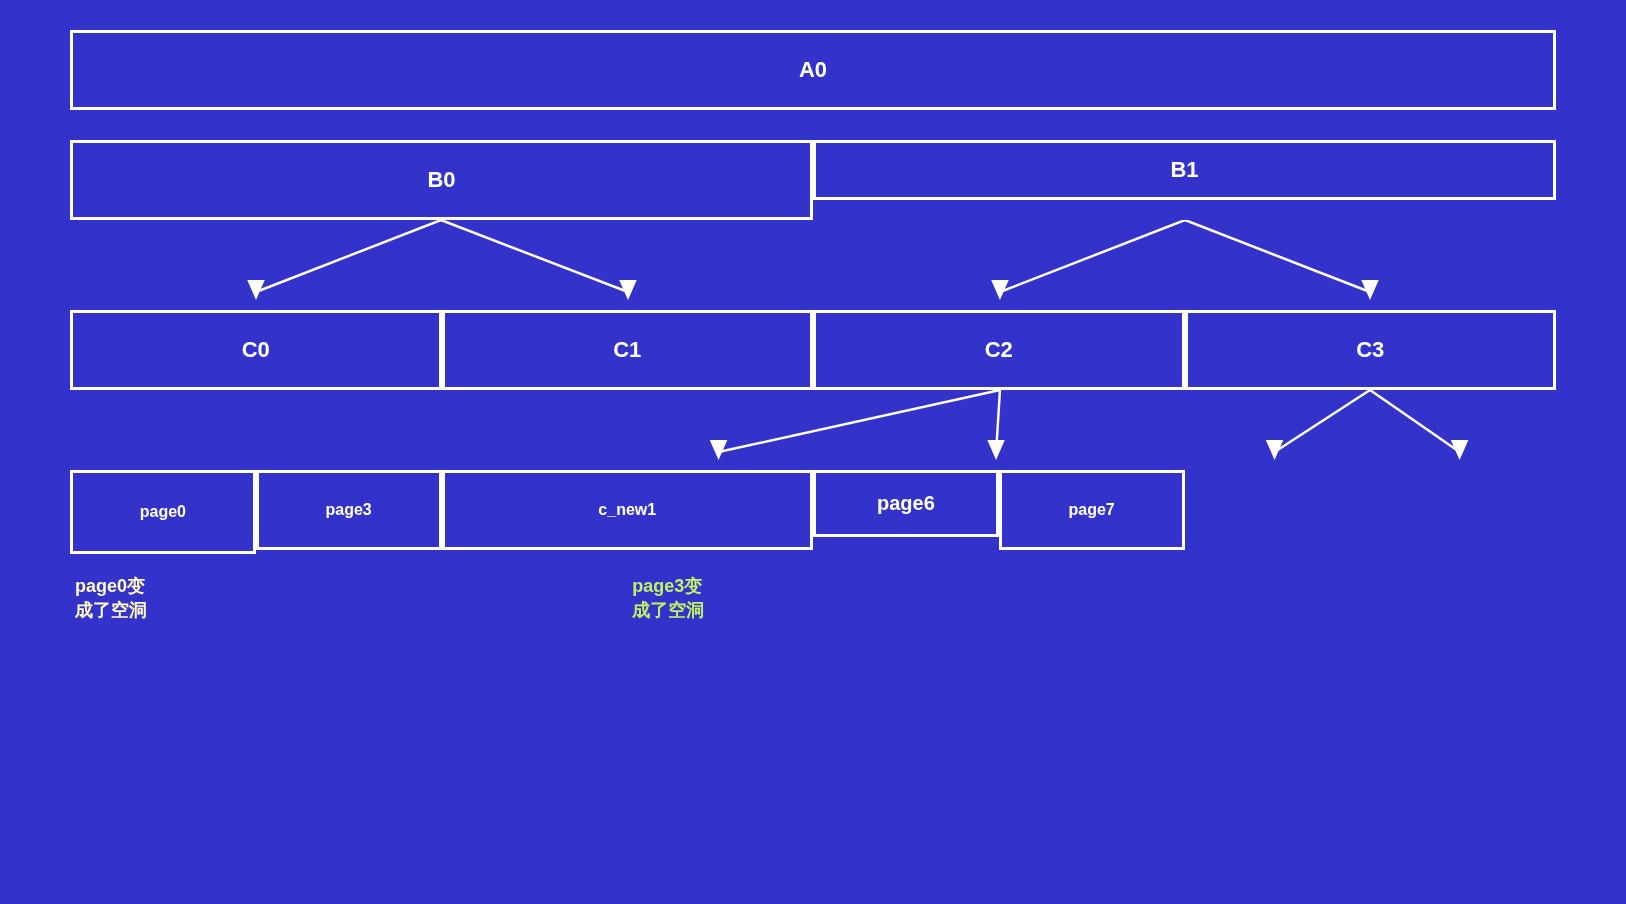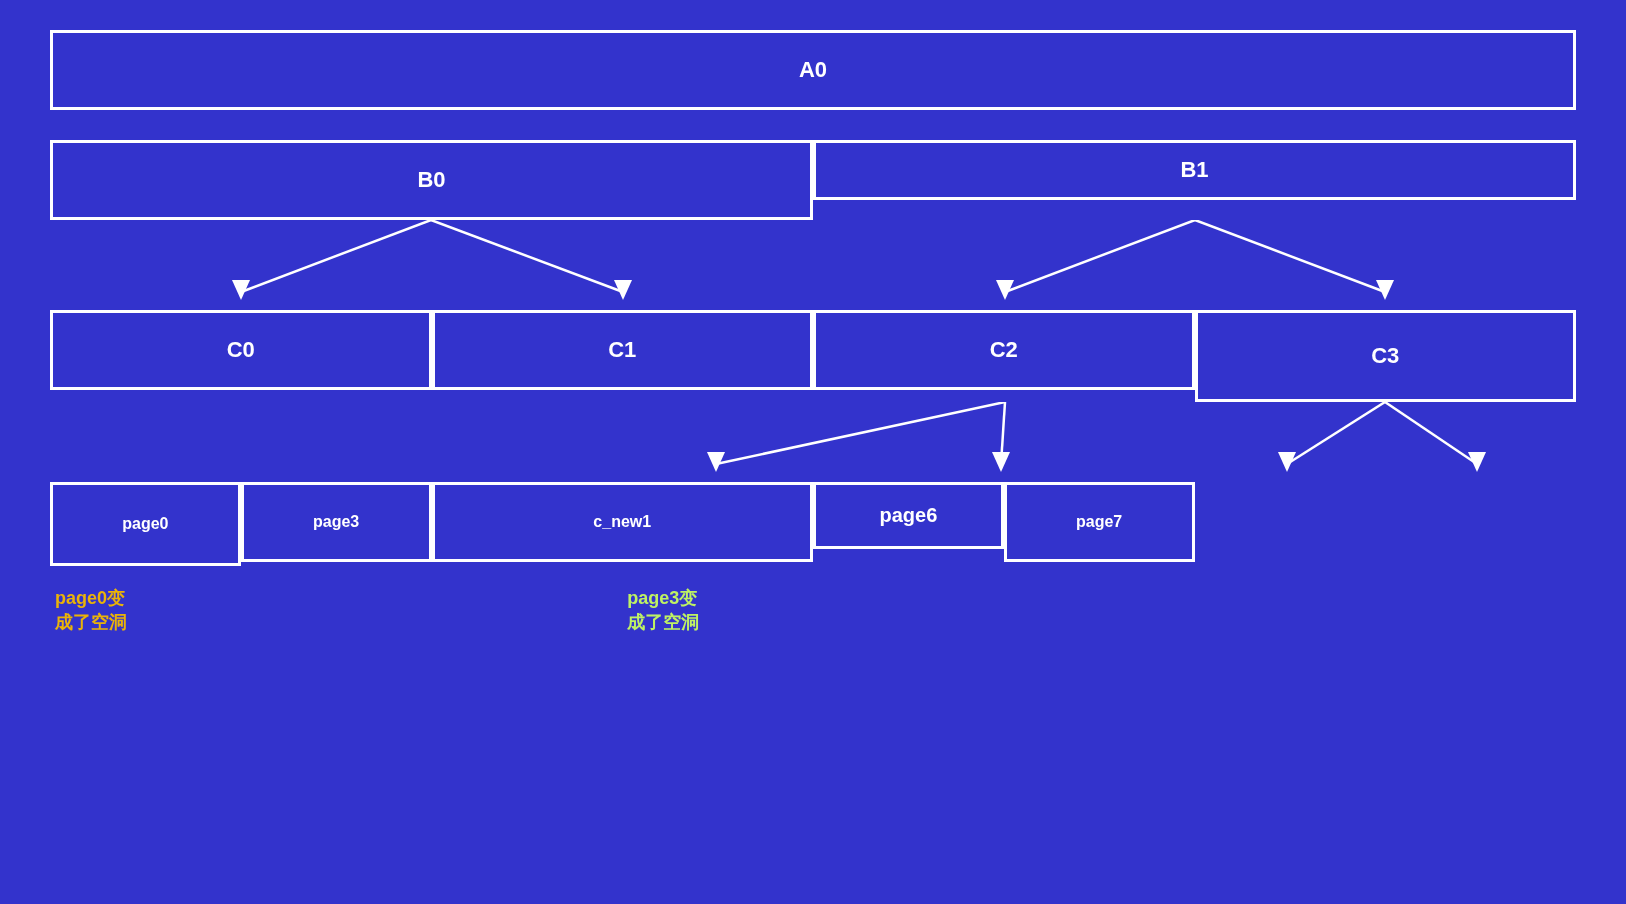--- a/index.html
+++ b/index.html
@@ -9,21 +9,21 @@
       background-color: #3333cc;
       font-family: 'Arial', sans-serif;
       color: white;
       position: relative;
       overflow: hidden;
     }
 
     .main-container {
       position: absolute;
       top: 0; left: 0; right: 0; bottom: 0;
-      padding: 30px 50px;
+      padding: 30px 70px;
     }
 
     
     .row-a {
       display: flex;
       width: 100%;
       margin-bottom: 30px;
     }
 
     .box {
@@ -81,21 +81,21 @@
     .box-c1 {
       width: 25%;
       height: 80px;
     }
     .box-c2 {
       width: 25%;
       height: 80px;
     }
     .box-c3 {
       width: 25%;
-      height: 92px;
+      height: 80px;
     }
 
     
     .arrows-cp {
       position: relative;
       width: 100%;
       height: 80px;
     }
 
     
@@ -139,21 +139,21 @@
     .bottom-labels {
       display: flex;
       width: 100%;
       margin-top: 20px;
     }
 
     .label-page0 {
       width: calc(100% * 3 / 8);
       font-size: 18px;
       font-weight: bold;
-      color: #eab308;
+      color: #fef9c3;
       padding-left: 5px;
     }
 
     .label-page3 {
       width: calc(100% * 5 / 8);
       font-size: 18px;
       font-weight: bold;
       color: #bef264;
       padding-left: 5px;
     }

